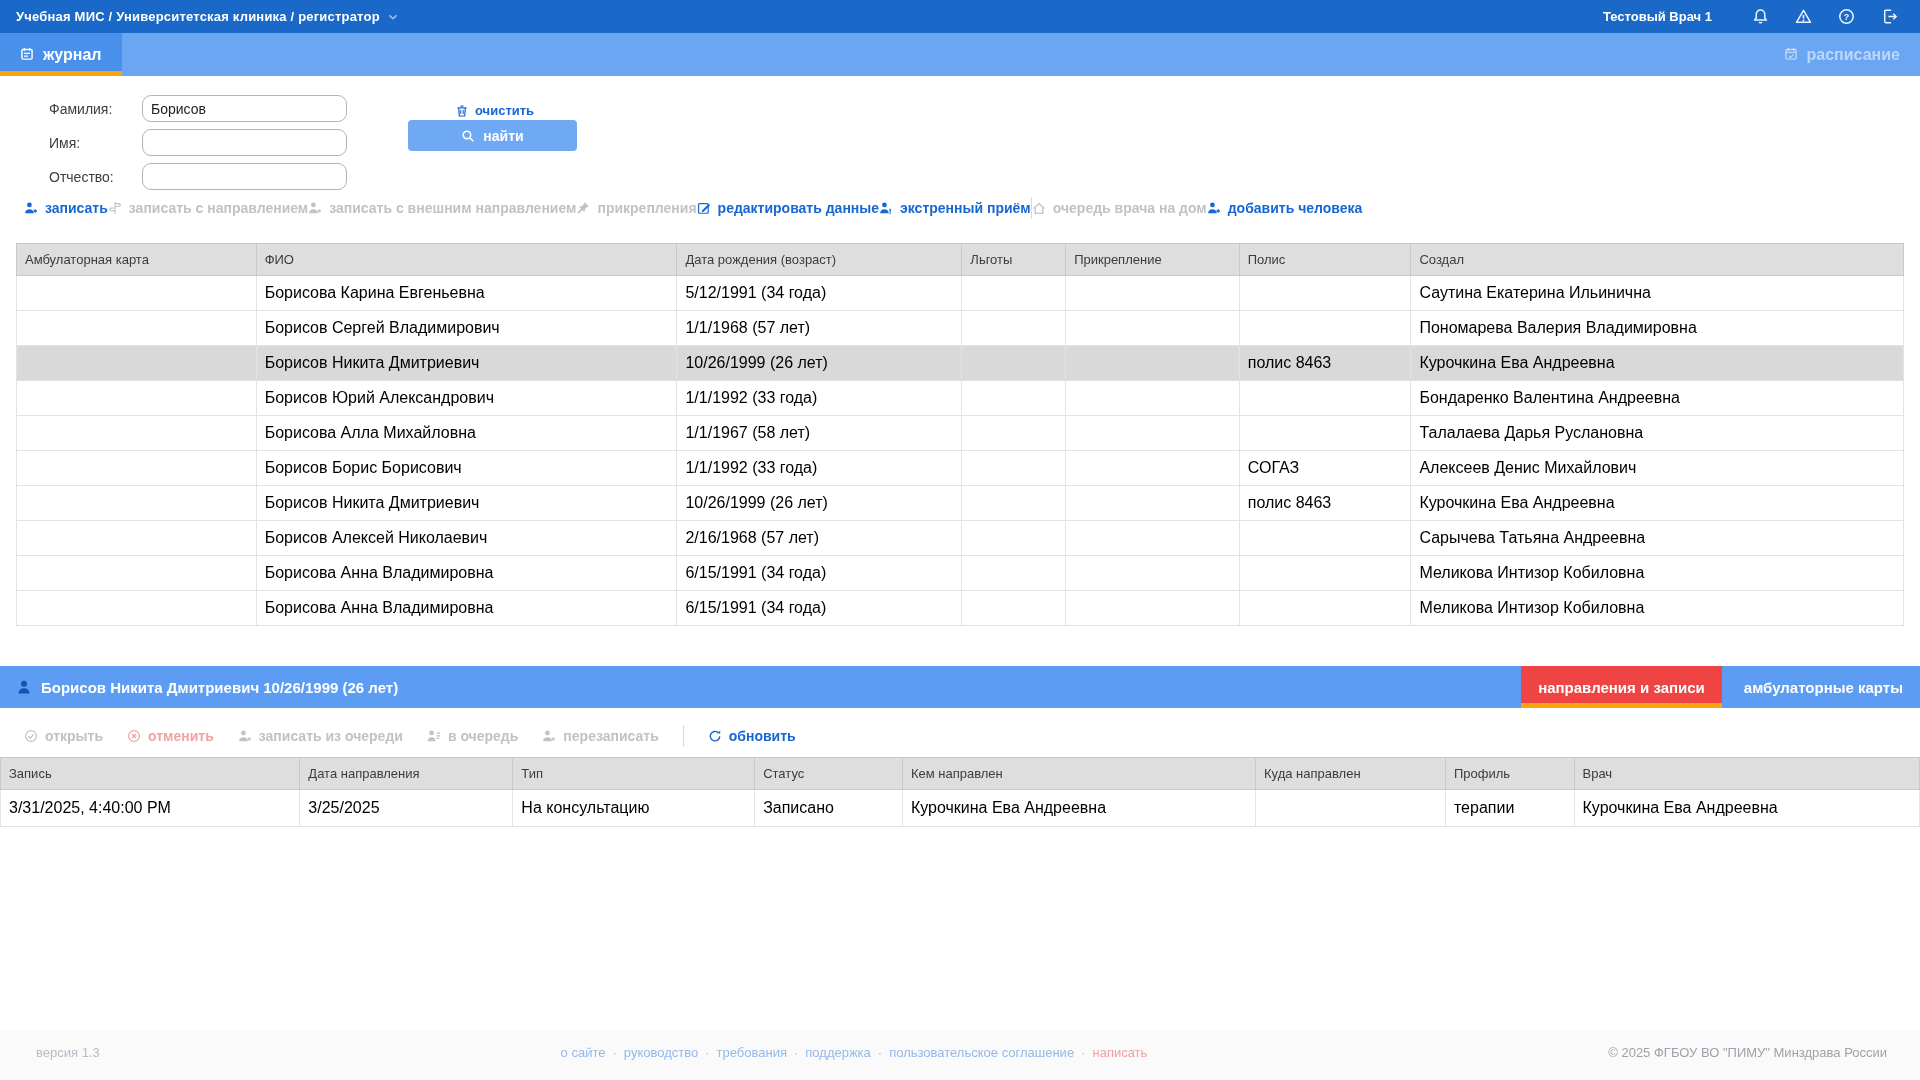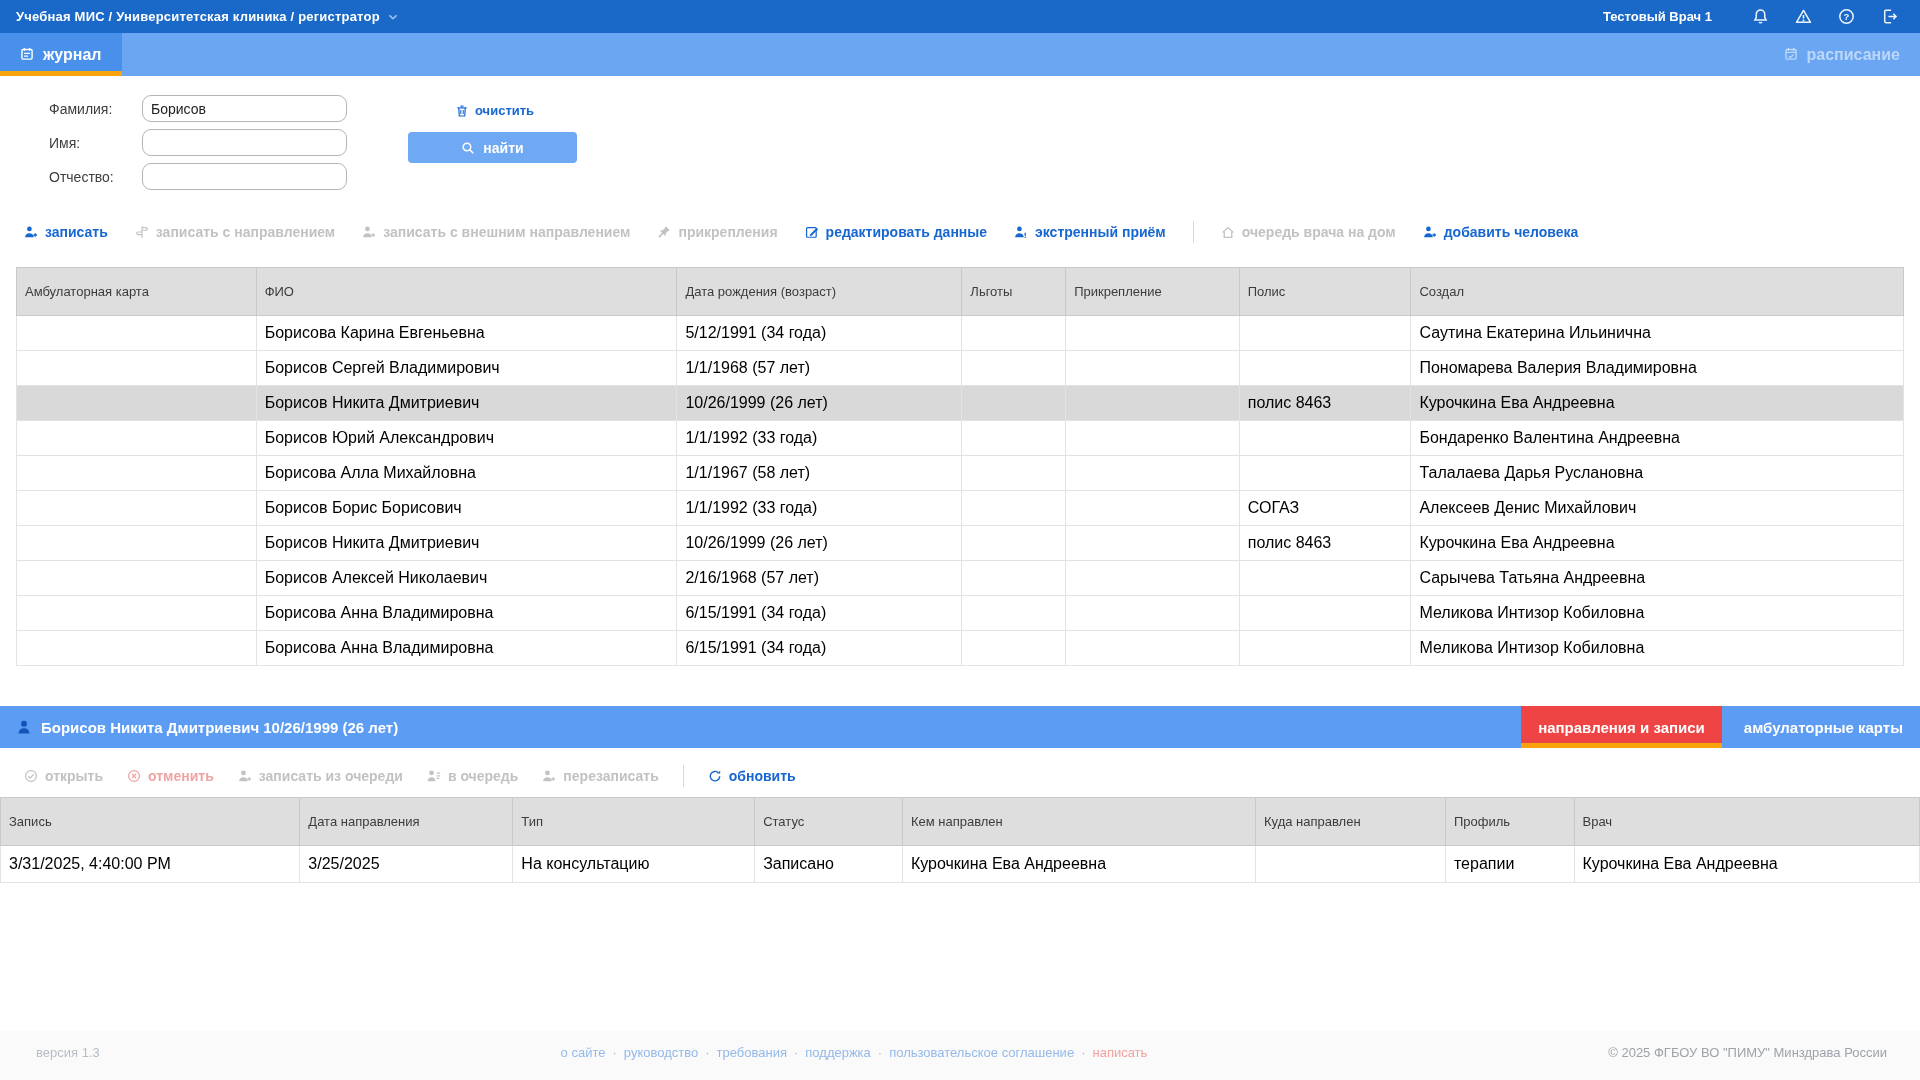--- a/index.html
+++ b/index.html
@@ -27,36 +27,36 @@
   .ic svg { width:14px; height:14px; }
 
   
   .formwrap { position:relative; margin-top:19px; flex:0 0 auto; }
   .frow { display:flex; align-items:center; margin:0 0 7px 49px; height:27px; }
   .frow label { width:93px; font-size:14px; color:#3d3d3d; }
   .frow input { width:205px; height:27px; border:1px solid #b5b5b5; border-radius:9px;
                 padding:0 8px; font-size:14px; color:#222; outline:none; font-family:inherit; }
   .clear-link { position:absolute; left:455px; top:8px; display:flex; gap:6px; align-items:center;
                 color:#1767D2; font-size:13px; font-weight:700; cursor:pointer; background:none; border:none; font-family:inherit; }
-  .find-btn { position:absolute; left:408px; top:37px; width:169px; height:31px; background:#6FA9F3;
+  .find-btn { position:absolute; left:408px; top:25px; width:169px; height:31px; background:#6FA9F3;
               border:none; border-radius:4px; color:#fff; font-size:14px; font-weight:700;
               display:flex; align-items:center; justify-content:center; gap:8px; cursor:pointer; font-family:inherit; }
 
   
-  .toolbar { display:flex; align-items:center; gap:27px; padding-left:24px; margin-top:24px; flex:0 0 auto; }
+  .toolbar { display:flex; align-items:center; padding-left:24px; flex:0 0 auto; }
   .toolbar2 { margin-top:17px; gap:24px; }
   .tbtn { display:flex; align-items:center; gap:7px; background:none; border:none;
           font-size:14px; font-weight:700; cursor:pointer; font-family:inherit; color:#1767D2; }
   .tbtn.off { color:#C2C2C2; cursor:default; }
   .tbtn.pink { color:#F0A3A3; cursor:default; }
   .tsep { width:1px; height:22px; background:#d9d9d9; }
 
   
   table { border-collapse:collapse; table-layout:fixed; width:100%; }
-  th { font-size:13px; font-weight:400; color:#3c3c3c; text-align:left; padding:16px 8px;
+  th { font-size:13px; font-weight:400; color:#3c3c3c; text-align:left; padding:8px 8px;
        background:#DEDEDE; border:1px solid #C9C9C9; height:31px; white-space:nowrap; overflow:hidden; }
   td { font-size:16px; color:#000; padding:0 8px; border:1px solid #E3E3E3;
        white-space:nowrap; overflow:hidden; }
   .patients-wrap { margin:24px 16px 0; flex:0 0 auto; }
   .patients-wrap table { border:1px solid #C9C9C9; }
   .patients-wrap tbody tr { height:35px; cursor:pointer; }
   .patients-wrap tbody tr.selected { background:#D9D9D9; }
   .referrals-wrap { margin-top:10px; flex:0 0 auto; }
   .referrals-wrap th { border-left:1px solid #C9C9C9; border-right:1px solid #C9C9C9; }
   .referrals-wrap tbody tr { height:37px; }

